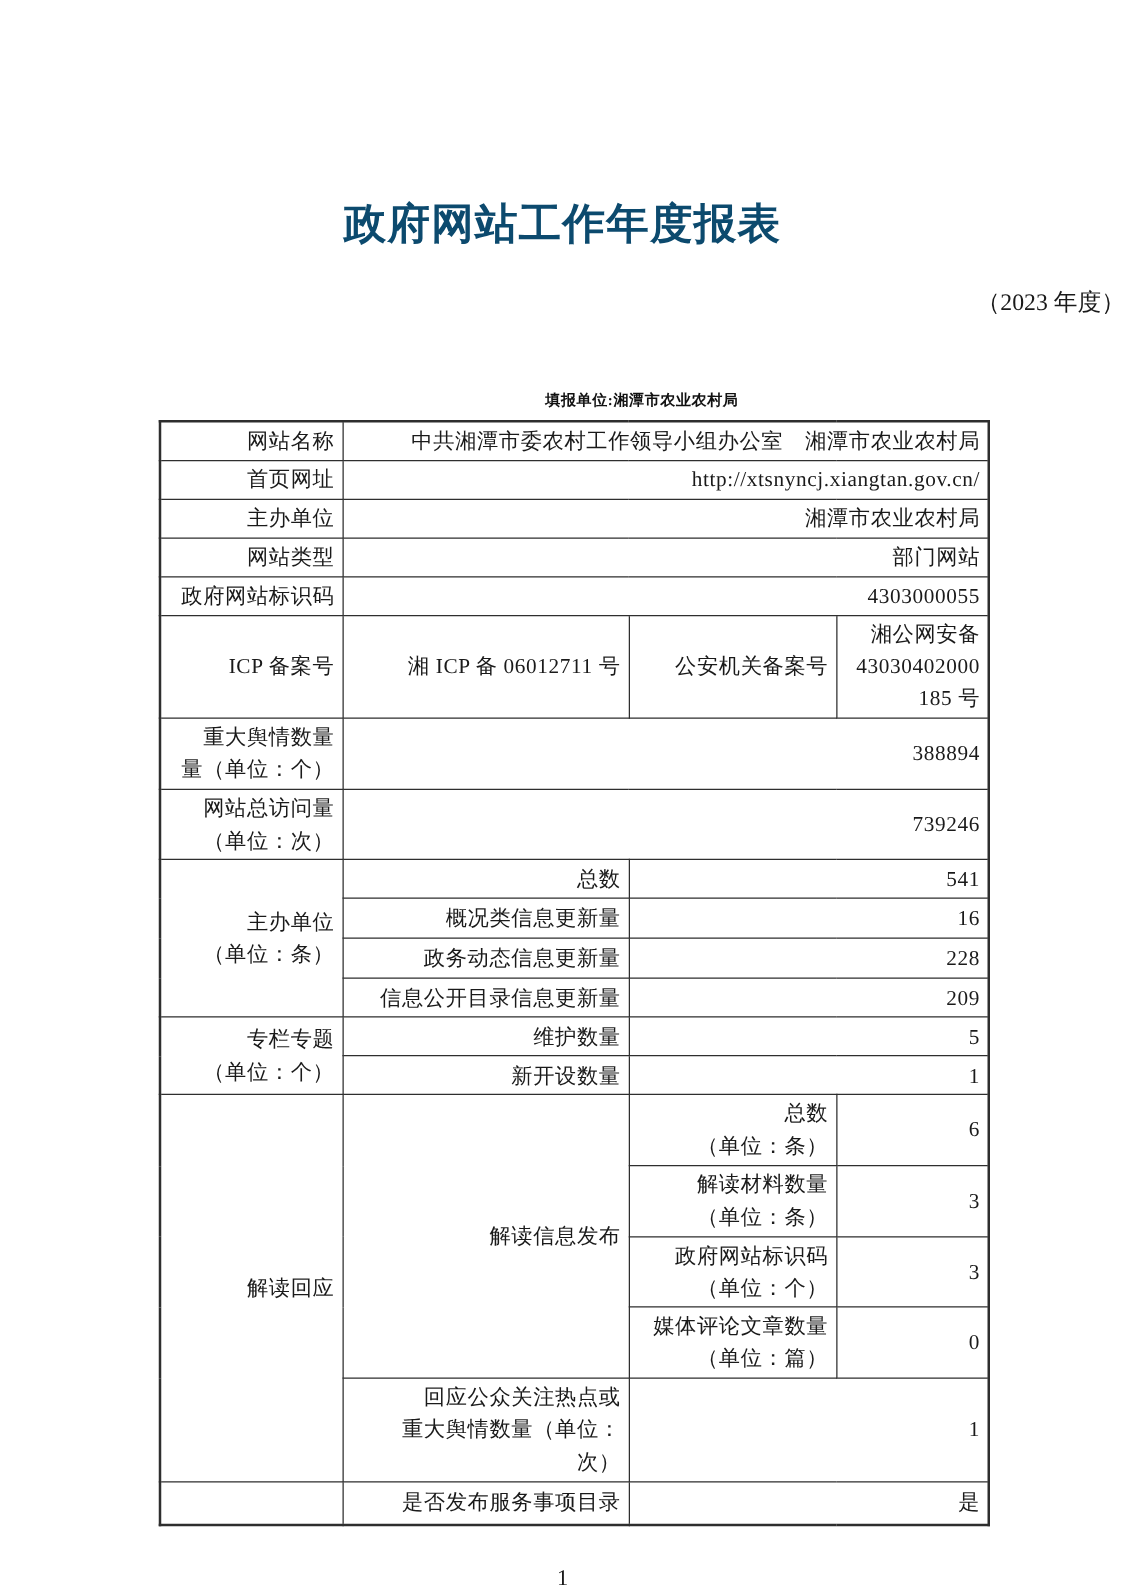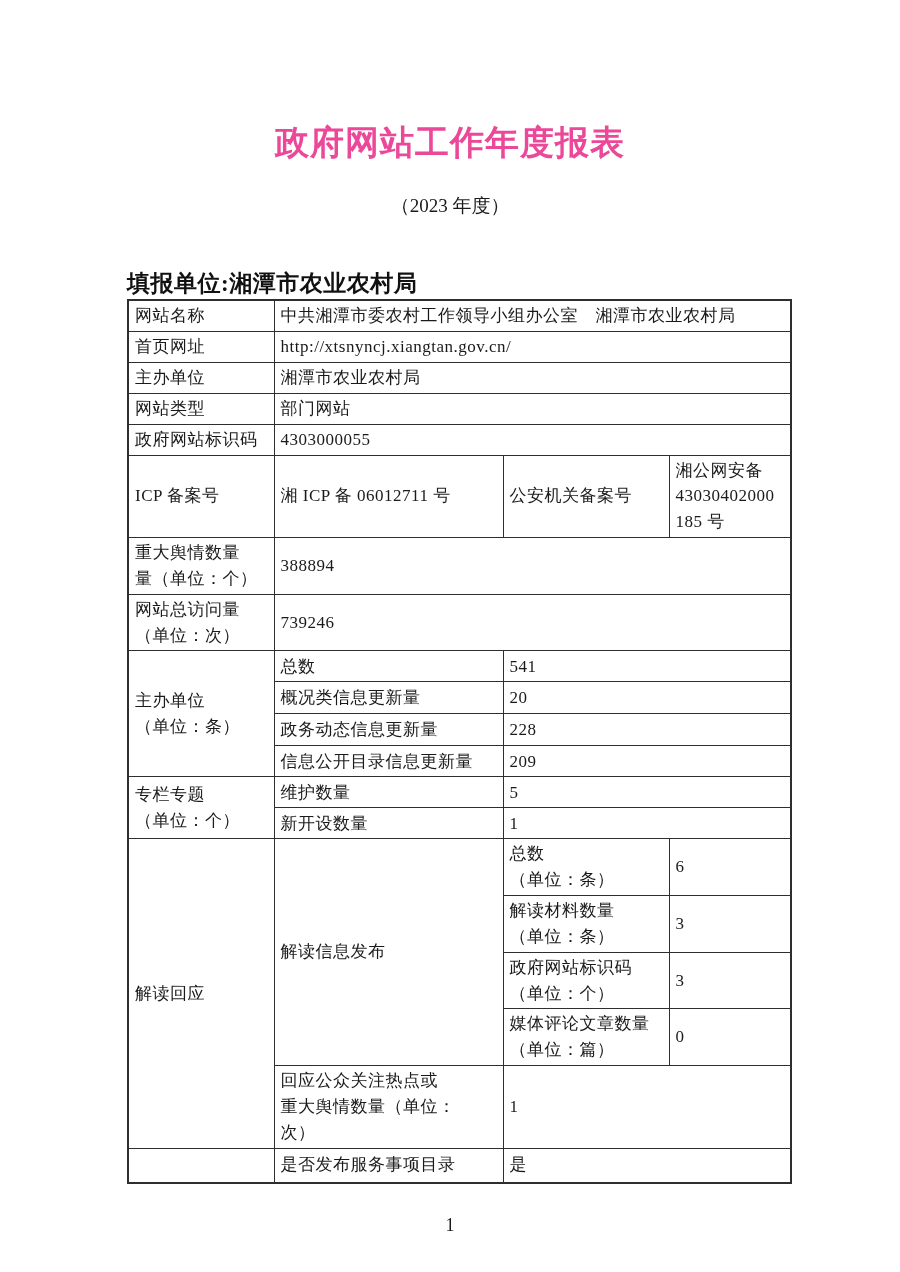--- a/index.html
+++ b/index.html
@@ -14,47 +14,49 @@
     padding-top: 125px;
     overflow: hidden;
   }
   .doc-title {
     font-family: "Liberation Sans", "DejaVu Sans", sans-serif;
     font-weight: bold;
     font-size: 34px;
     line-height: 1;
     text-align: center;
     letter-spacing: 1px;
-    color: #ec4899;
+    color: #0c4a6e;
+    margin-top: 37px;
   }
   .doc-subtitle {
     margin-top: 37px;
     font-size: 19px;
     line-height: 1;
-    text-align: center;
+    text-align: right;
     color: #1a1a1a;
   }
   .prepared-by {
     margin: 58px 0 5px 127px;
-    font-size: 23px;
+    font-size: 12px;
     line-height: 21px;
     font-weight: bold;
     color: #111;
     letter-spacing: 0.5px;
+    text-align: center;
   }
   table.report {
     margin-left: 127px;
     width: 663px;
     border-collapse: collapse;
     table-layout: fixed;
     border: 2px solid #2e2e2e;
   }
   table.report td {
     border: 1px solid #2e2e2e;
-    text-align: left;
+    text-align: right;
     vertical-align: middle;
     font-size: 17px;
     line-height: 1.52;
     letter-spacing: 0.5px;
     padding: 2px 6px;
     white-space: pre-line;
     color: #1a1a1a;
     margin-top: 30px;
   }
   .page-number {
@@ -129,21 +131,21 @@
     </tr>
 
     <tr style="height:31px">
       <td rowspan="4">主办单位
 （单位：条）</td>
       <td>总数</td>
       <td colspan="2">541</td>
     </tr>
     <tr style="height:32px">
       <td>概况类信息更新量</td>
-      <td colspan="2">20</td>
+      <td colspan="2">16</td>
     </tr>
     <tr style="height:32px">
       <td>政务动态信息更新量</td>
       <td colspan="2">228</td>
     </tr>
     <tr style="height:31px">
       <td>信息公开目录信息更新量</td>
       <td colspan="2">209</td>
     </tr>
 

